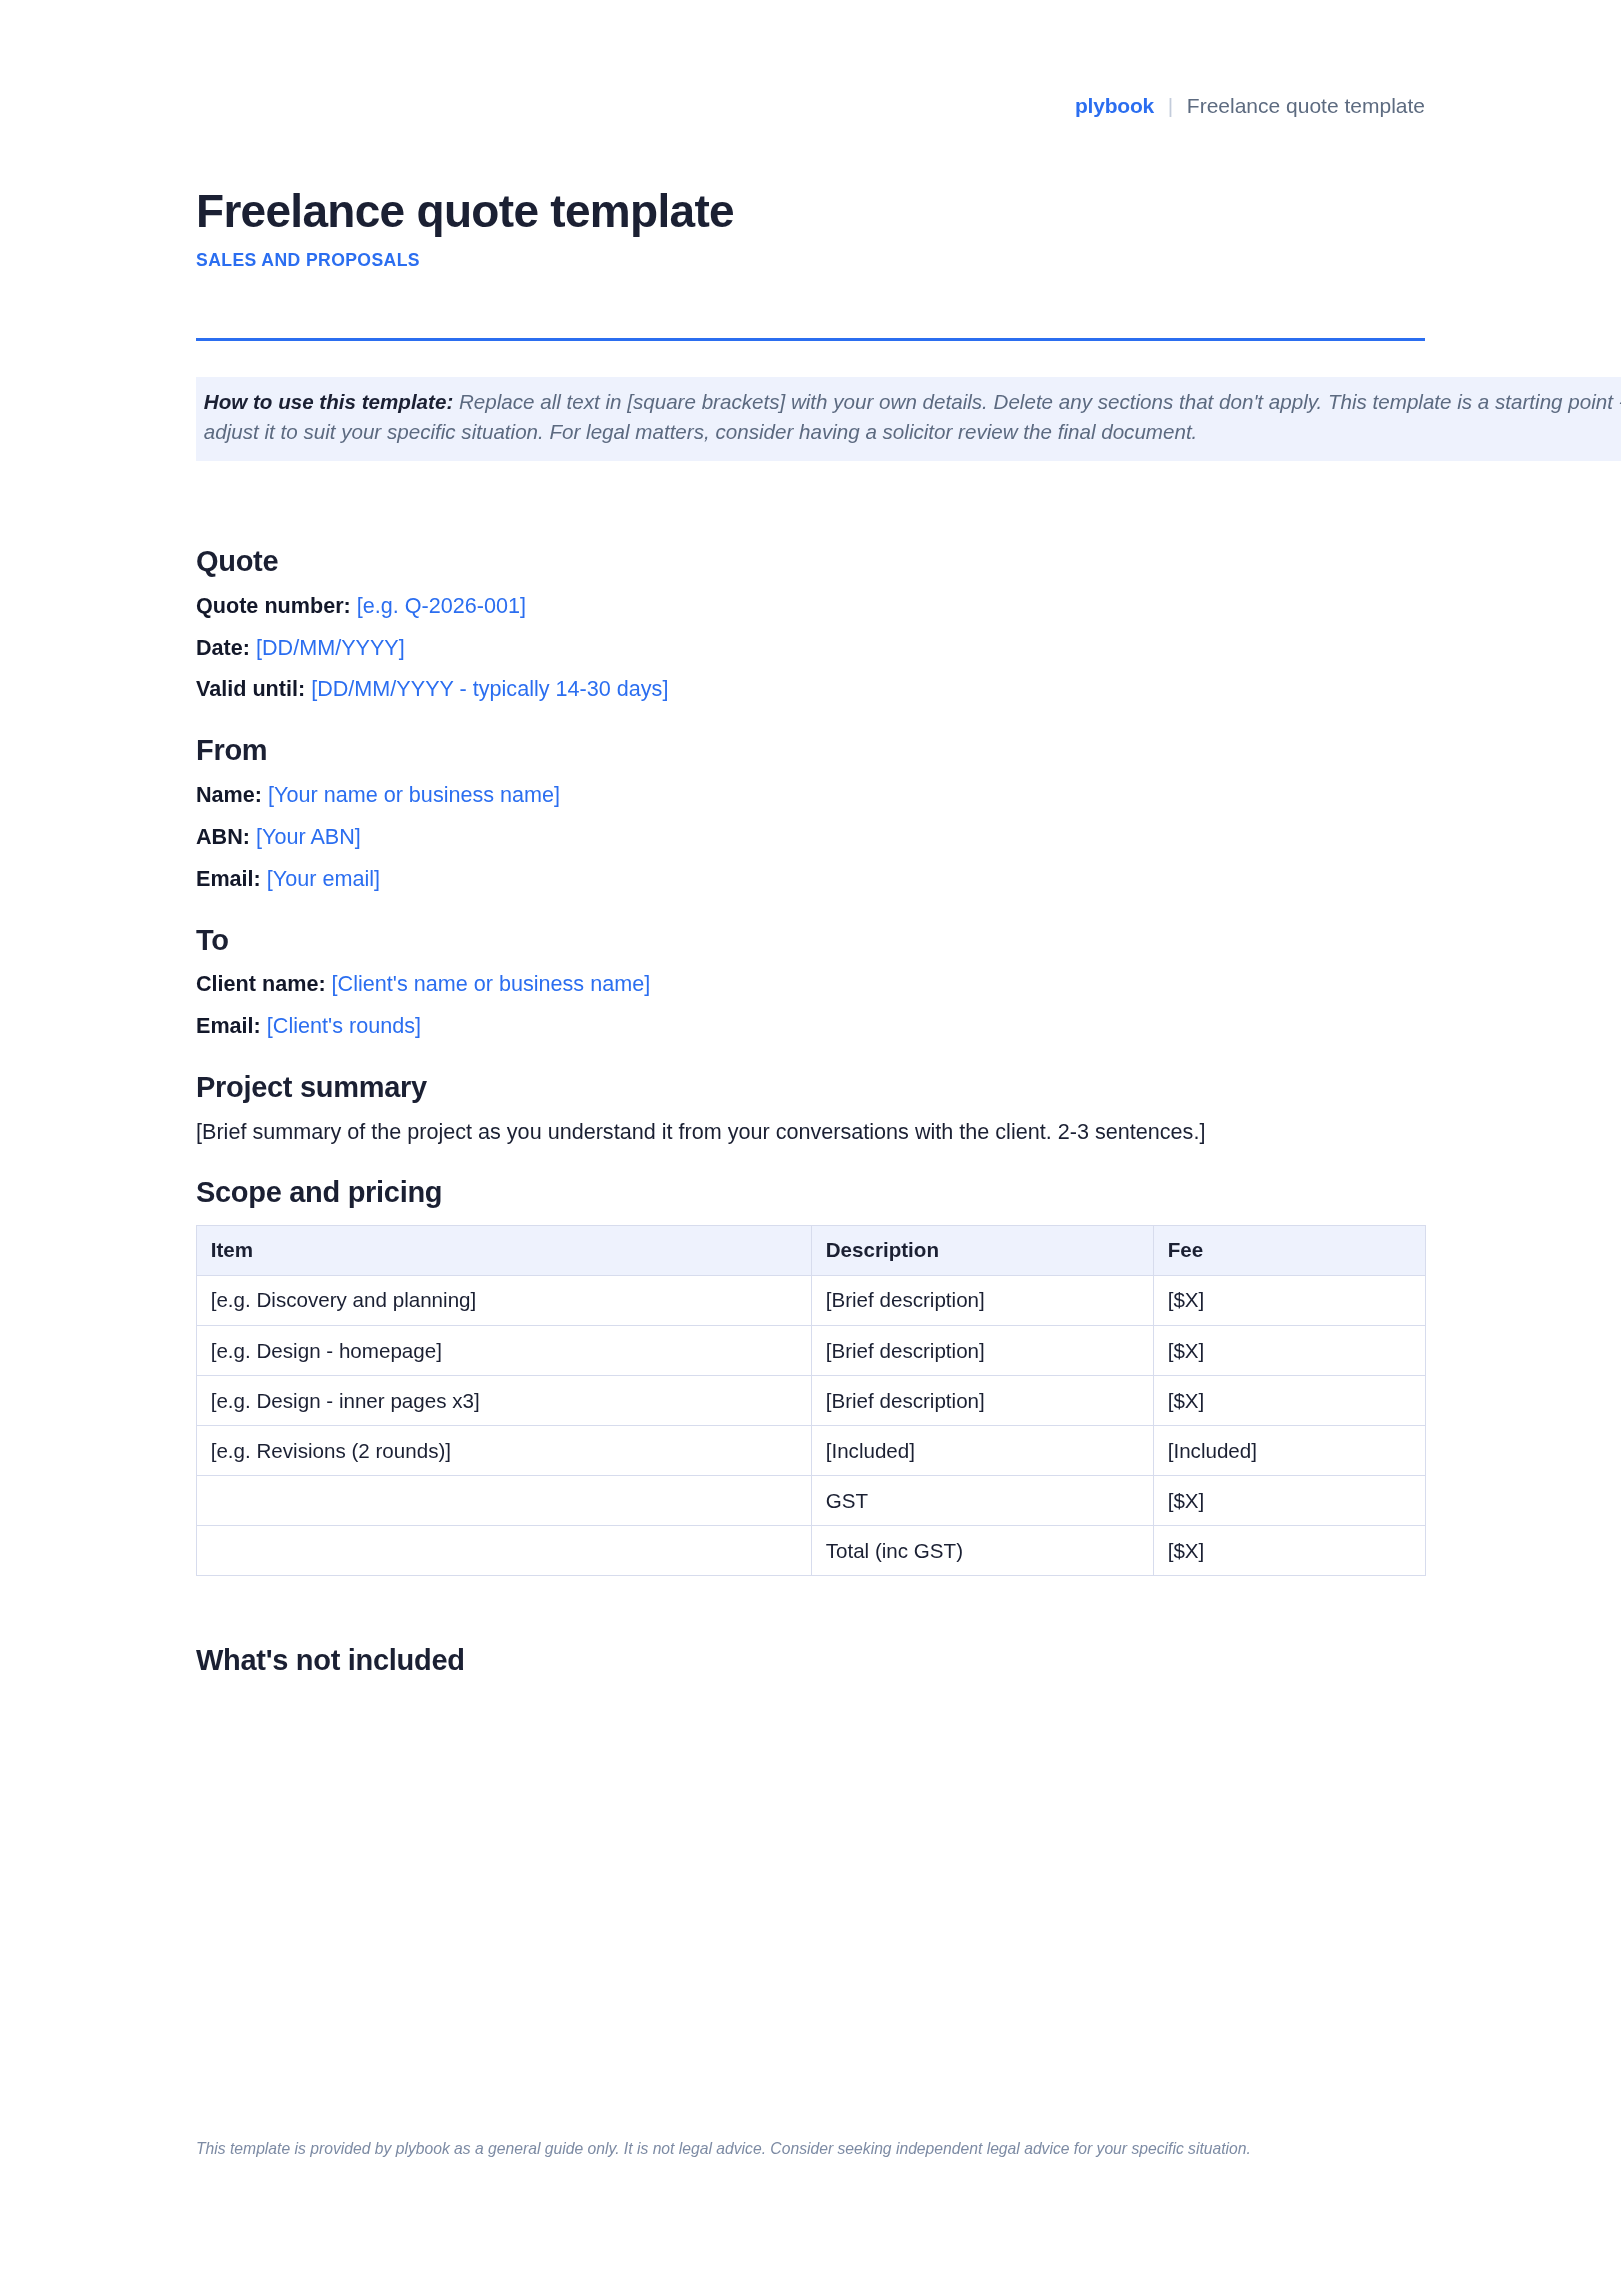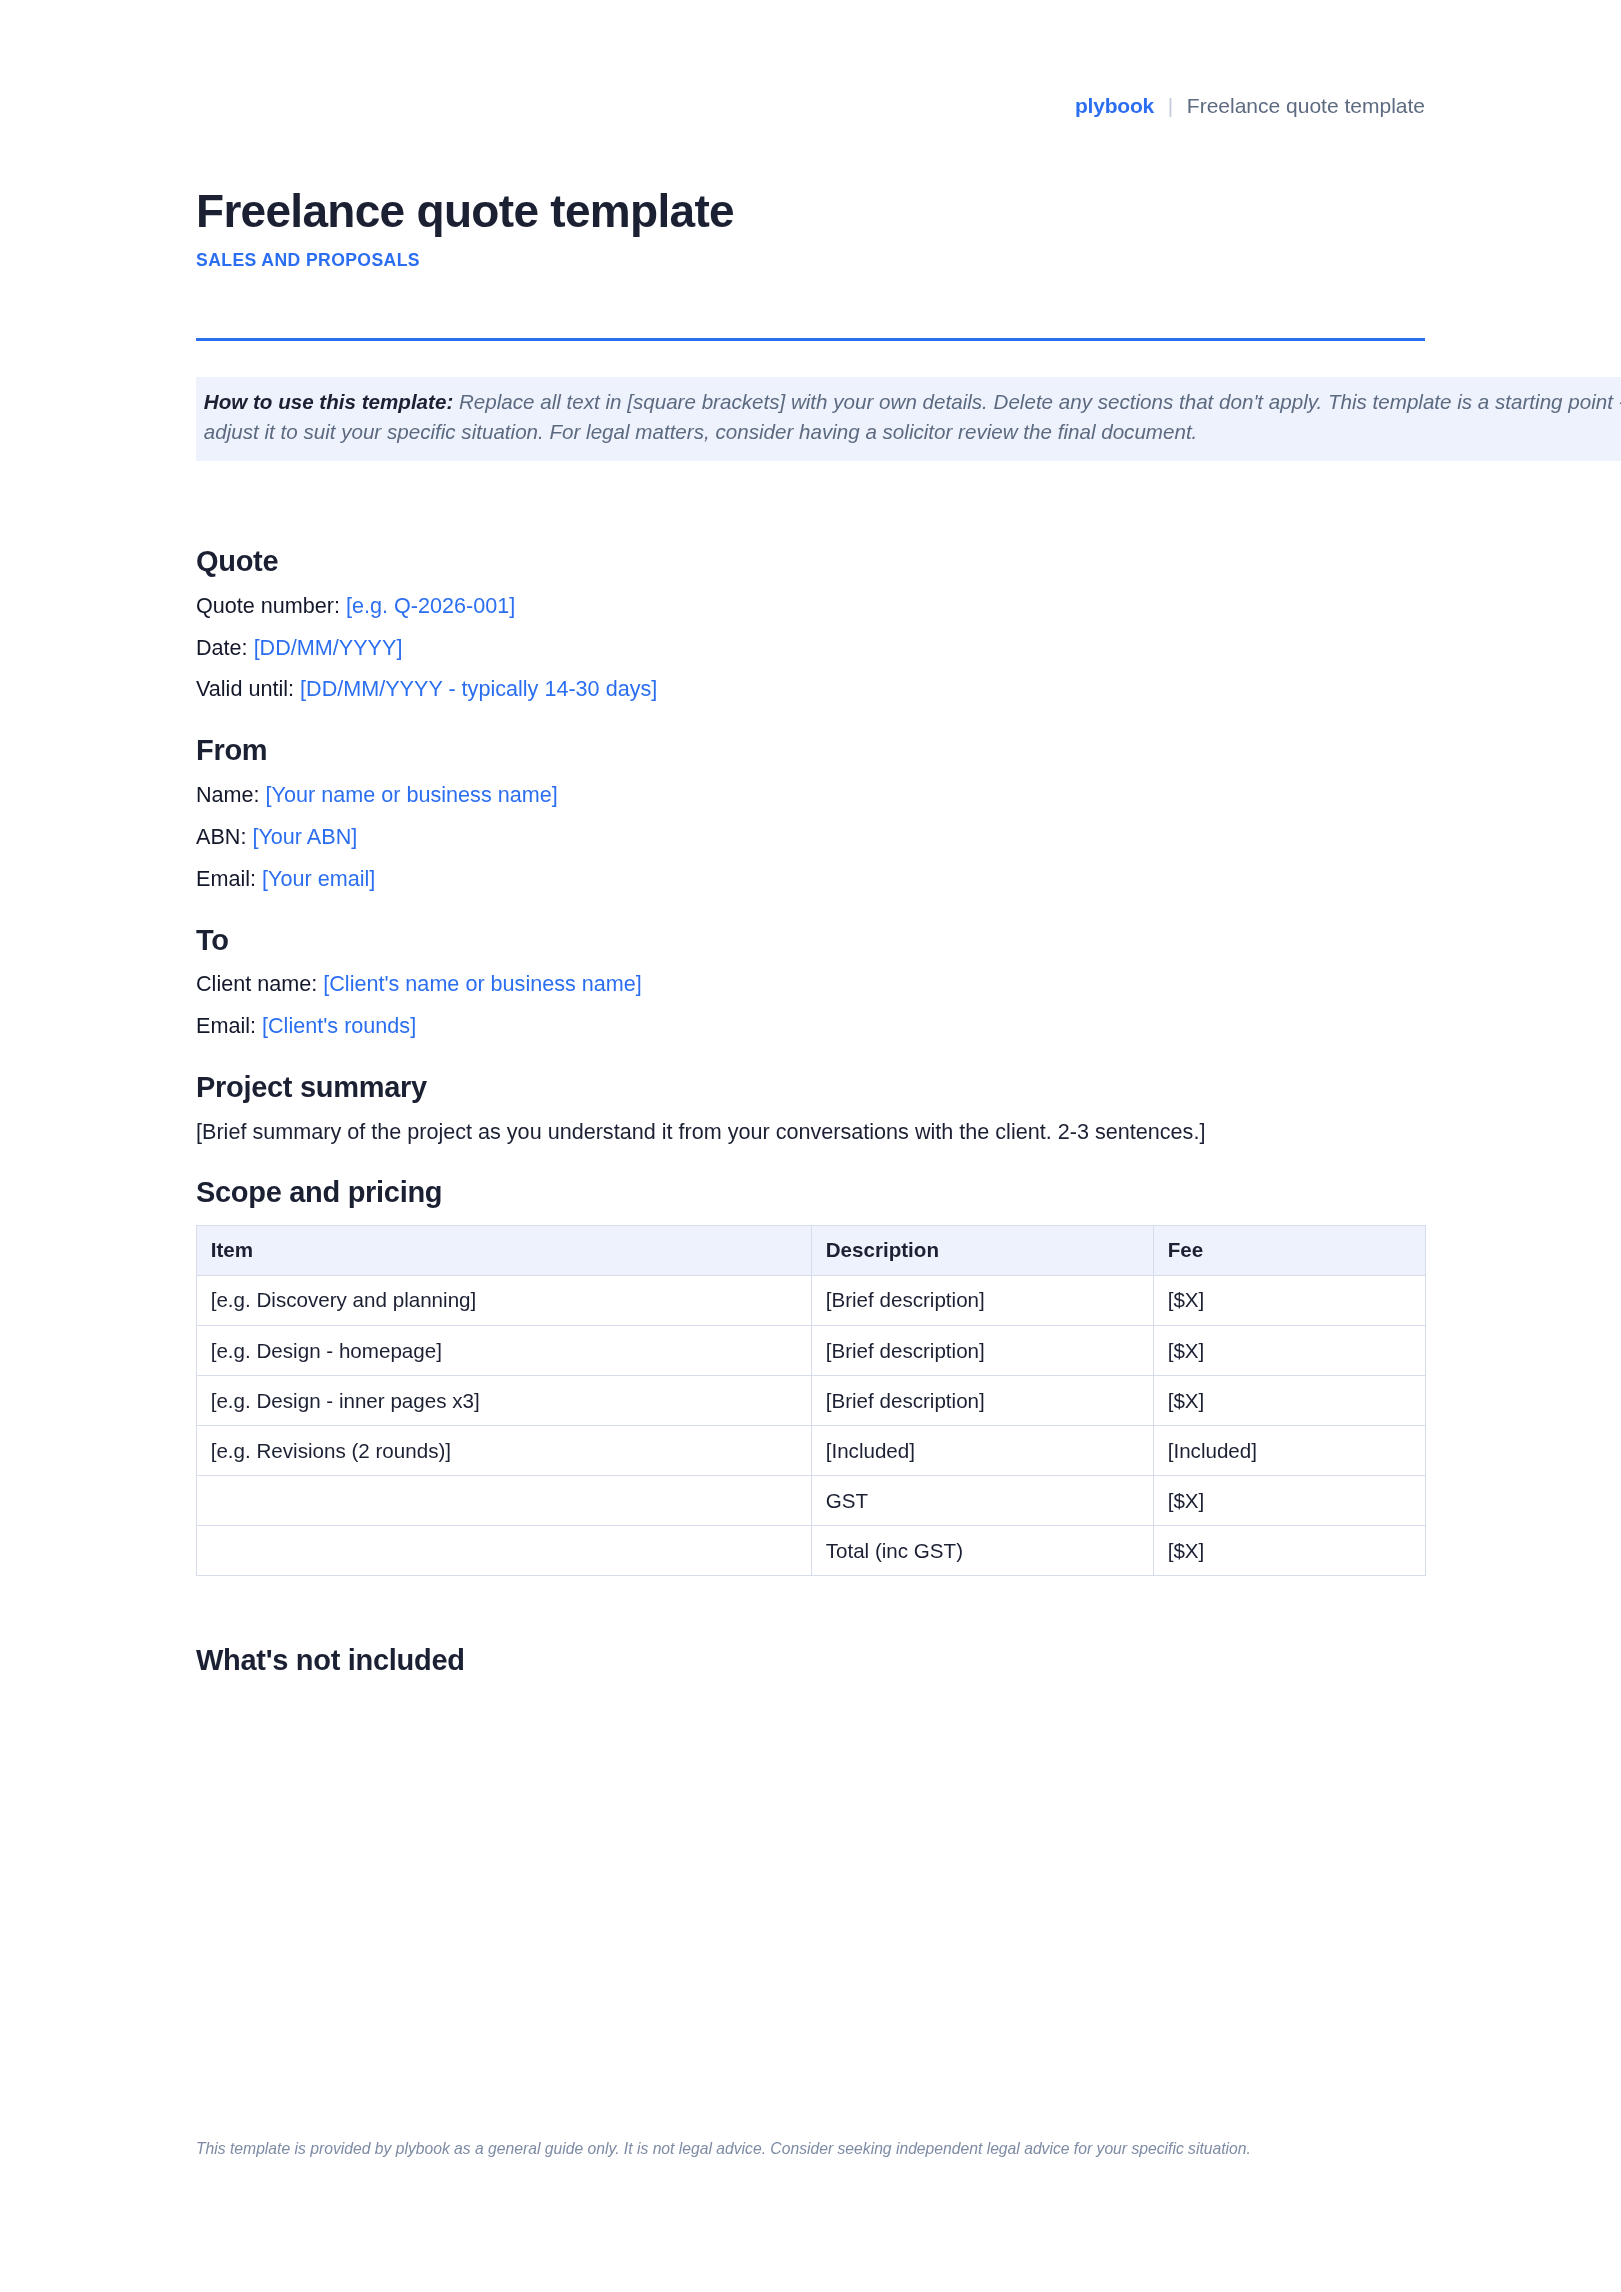--- a/index.html
+++ b/index.html
@@ -114,21 +114,21 @@
   .section + .section { margin-top: 0; }
   .section { margin-bottom: 29px; }
 
   .field {
     font-size: 21.6px;
     line-height: 1.48;
     margin-bottom: 9.8px;
     color: #1b2033;
   }
   .field .lbl {
-    font-weight: normal;
+    font-weight: bold;
     color: #13182a;
   }
   .field .val {
     color: #2b6ef0;
   }
   .para {
     font-size: 21.6px;
     line-height: 1.45;
     color: #1b2033;
   }

